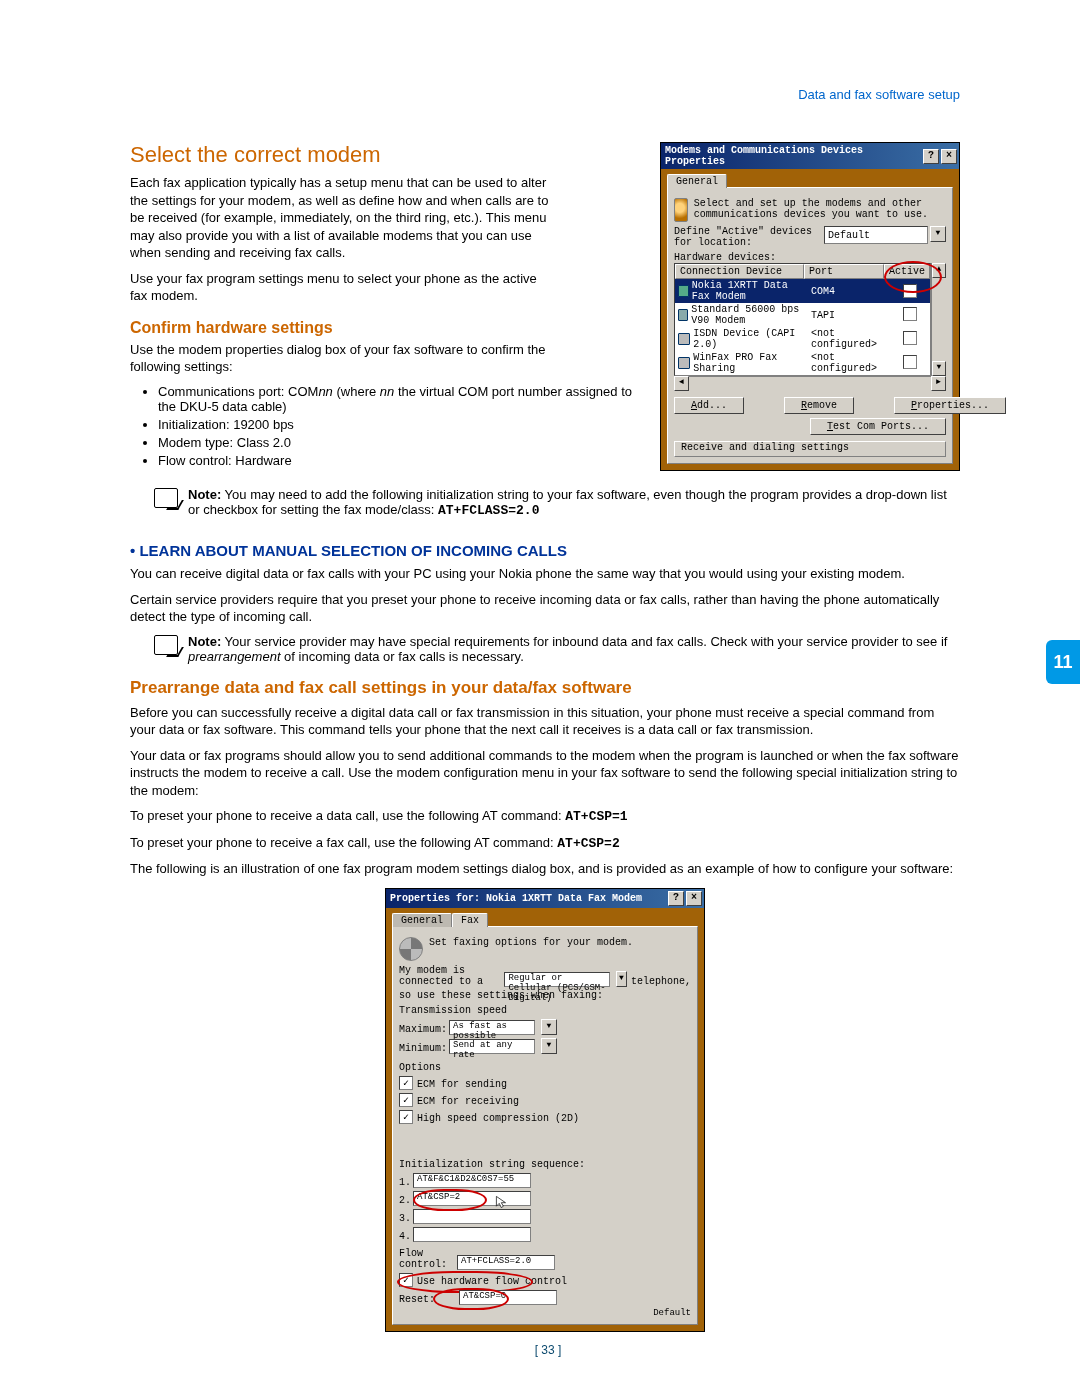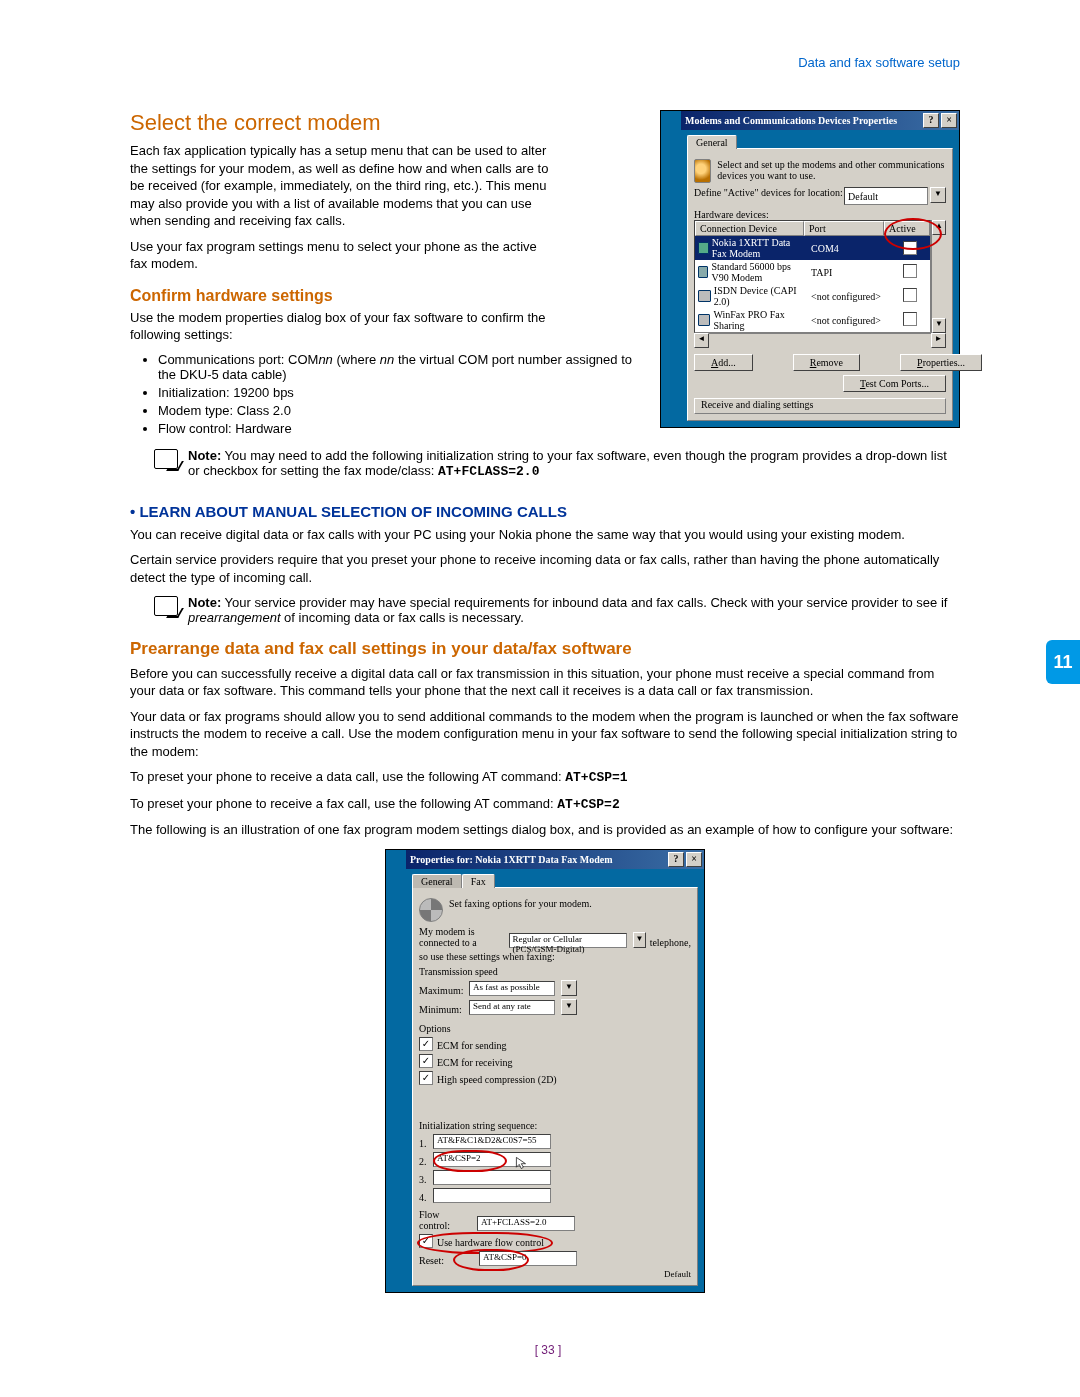--- a/index.html
+++ b/index.html
@@ -16,20 +16,21 @@
     width: 1080px;
     height: 1397px;
     padding: 55px 120px 40px 130px;
     box-sizing: border-box;
   }
   .breadcrumb {
     color: #0066cc;
     text-align: right;
     font-size: 13px;
     margin-bottom: 40px;
+    margin-top: 32px;
   }
   h1.accent {
     color: #cc6600;
     font-weight: normal;
     font-size: 22px;
     margin: 0 0 6px 0;
   }
   h2.accent {
     color: #cc6600;
     font-weight: bold;
@@ -63,44 +64,43 @@
     background: #fff;
   }
   .note-icon::after {
     content: ""; position: absolute; right: -4px; bottom: -3px;
     width: 10px; height: 8px; border-right: 2px solid #000; border-bottom: 2px solid #000;
     transform: skewX(-30deg);
   }
   .mono { font-family: "Courier New", monospace; font-weight: bold; }
   .page-num {
     position: absolute; bottom: 40px; left: 16px; right: 0;
-    text-align: center; color: #701a75; font-size: 12px;
+    text-align: center; color: #0c4a6e; font-size: 12px;
   }
   .side-tab {
     position: absolute; right: 0; top: 640px;
     width: 34px; height: 44px;
     background: #0099e6; color: #fff;
     font-weight: bold; font-size: 18px;
     display: flex; align-items: center; justify-content: center;
     border-top-left-radius: 6px; border-bottom-left-radius: 6px;
   }
   .italic { font-style: italic; }
 
   
   .dialog1-wrap {
     float: right;
     width: 300px;
     margin: 0 0 10px 20px;
   }
   .win {
-    font-family: Liberation Serif, serif;
+    font-family: Liberation Mono, monospace;
     font-size: 10px;
     border: 1px solid #000;
-    background: #0369a1;
-    padding-left: 20px;
+    background: #a16207;
   }
   .titlebar {
     background: linear-gradient(to right, #0a246a, #3a6ea5);
     color: #fff; font-weight: bold;
     display: flex; align-items: center; justify-content: space-between;
     padding: 2px 2px 2px 4px;
     font-size: 10px;
   }
   .titlebtns { display: flex; gap: 2px; }
   .tbtn {

